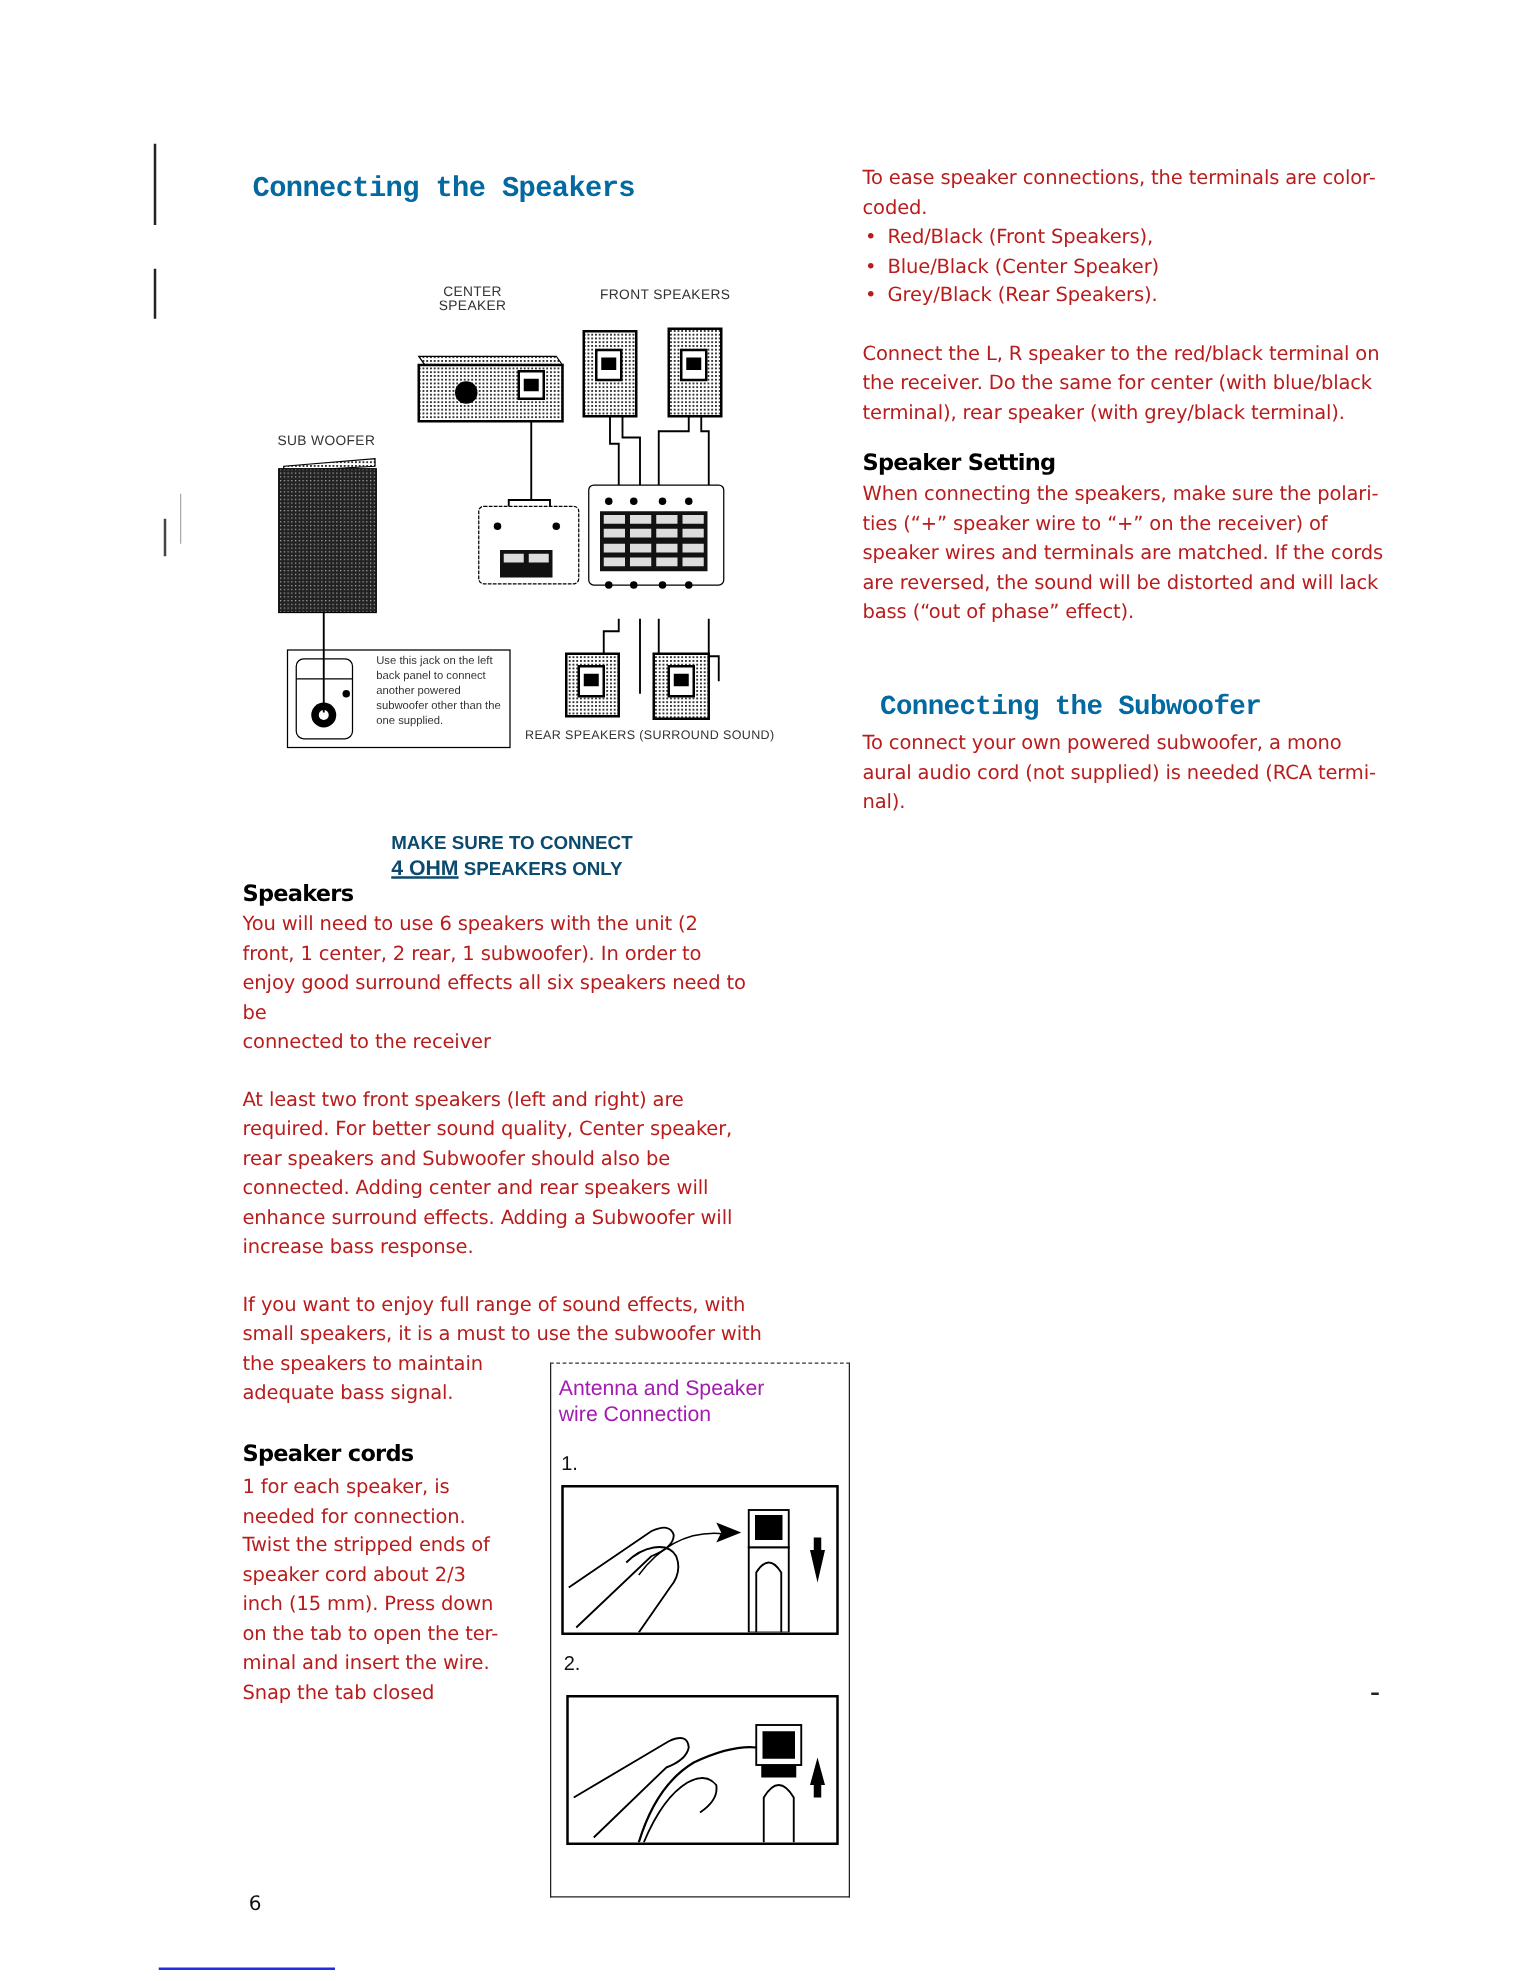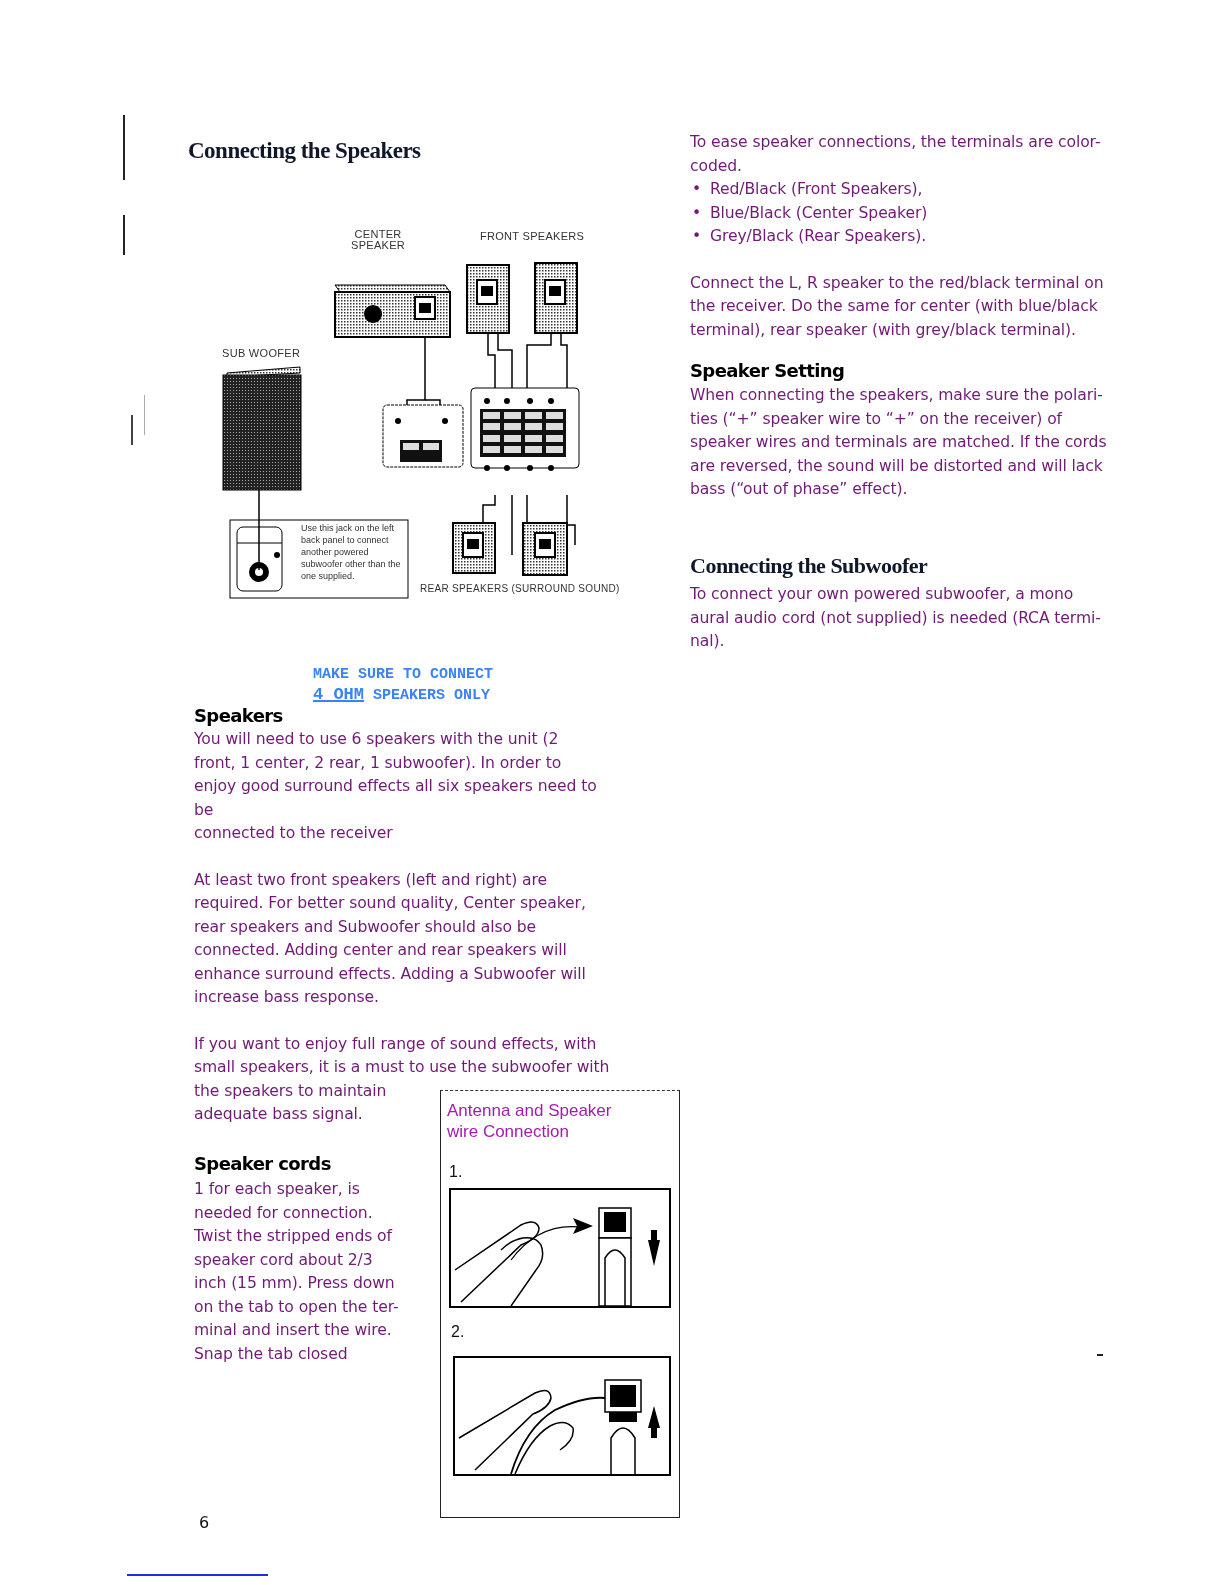--- a/index.html
+++ b/index.html
@@ -1,28 +1,28 @@
 <!DOCTYPE html>
 <html><head>
 <meta charset="utf-8">
 <style>
   * { box-sizing: border-box; margin: 0; padding: 0; }
   html, body { width: 1225px; height: 1585px; background: #ffffff; overflow: hidden; }
   body { position: relative; font-family: "DejaVu Sans", sans-serif; color: #111; }
   .abs { position: absolute; }
-  .h1 { font-family: Liberation Serif, serif; font-weight: bold; font-size: 23px; letter-spacing: -0.5px; color: #0f172a; }
+  .h1 { font-family: Liberation Mono, monospace; font-weight: bold; font-size: 23px; letter-spacing: -0.5px; color: #0369a1; margin-left: 14px; }
   .h2 { font-family: "DejaVu Sans", sans-serif; font-weight: bold; font-size: 18px; letter-spacing: -0.6px; color: #000; }
-  .body { font-family: "DejaVu Sans", sans-serif; font-size: 15.6px; line-height: 23.5px; color: #701a75; letter-spacing: -0.1px; }
+  .body { font-family: "DejaVu Sans", sans-serif; font-size: 15.6px; line-height: 23.5px; color: #b91c1c; letter-spacing: -0.1px; }
   .body p { white-space: pre-line; }
   .bullets { list-style: none; }
   .bullets li { padding-left: 20px; position: relative; }
   .bullets li::before { content: "\2022"; position: absolute; left: 2px; top: 0; }
   .diag-label { font-family: "Liberation Sans", sans-serif; font-size: 11px; color: #333; letter-spacing: 0.3px; text-transform: uppercase; }
   .note-text { font-family: "Liberation Sans", sans-serif; font-size: 9px; line-height: 12px; color: #333; }
-  .warn { font-family: Liberation Mono, monospace; font-weight: bold; font-size: 15px; color: #3b82f6; line-height: 20px; }
+  .warn { font-family: Liberation Sans, sans-serif; font-weight: bold; font-size: 15px; color: #0c4a6e; line-height: 20px; }
   .warn .ohm { font-size: 17px; text-decoration: underline; text-decoration-thickness: 2px; }
   .box-title { font-family: "Liberation Sans", sans-serif; font-size: 17px; line-height: 21px; color: #a21caf; }
   .step-num { font-family: "Liberation Sans", sans-serif; font-size: 16px; color: #111; }
   .page-num { font-family: "DejaVu Sans", sans-serif; font-size: 16px; color: #111; }
   .blue-rule { background: #1e2ee0; height: 2px; }
 </style>
 </head>
 <body>
 
 <svg class="abs" style="left:115px;top:20px" width="50" height="440">

